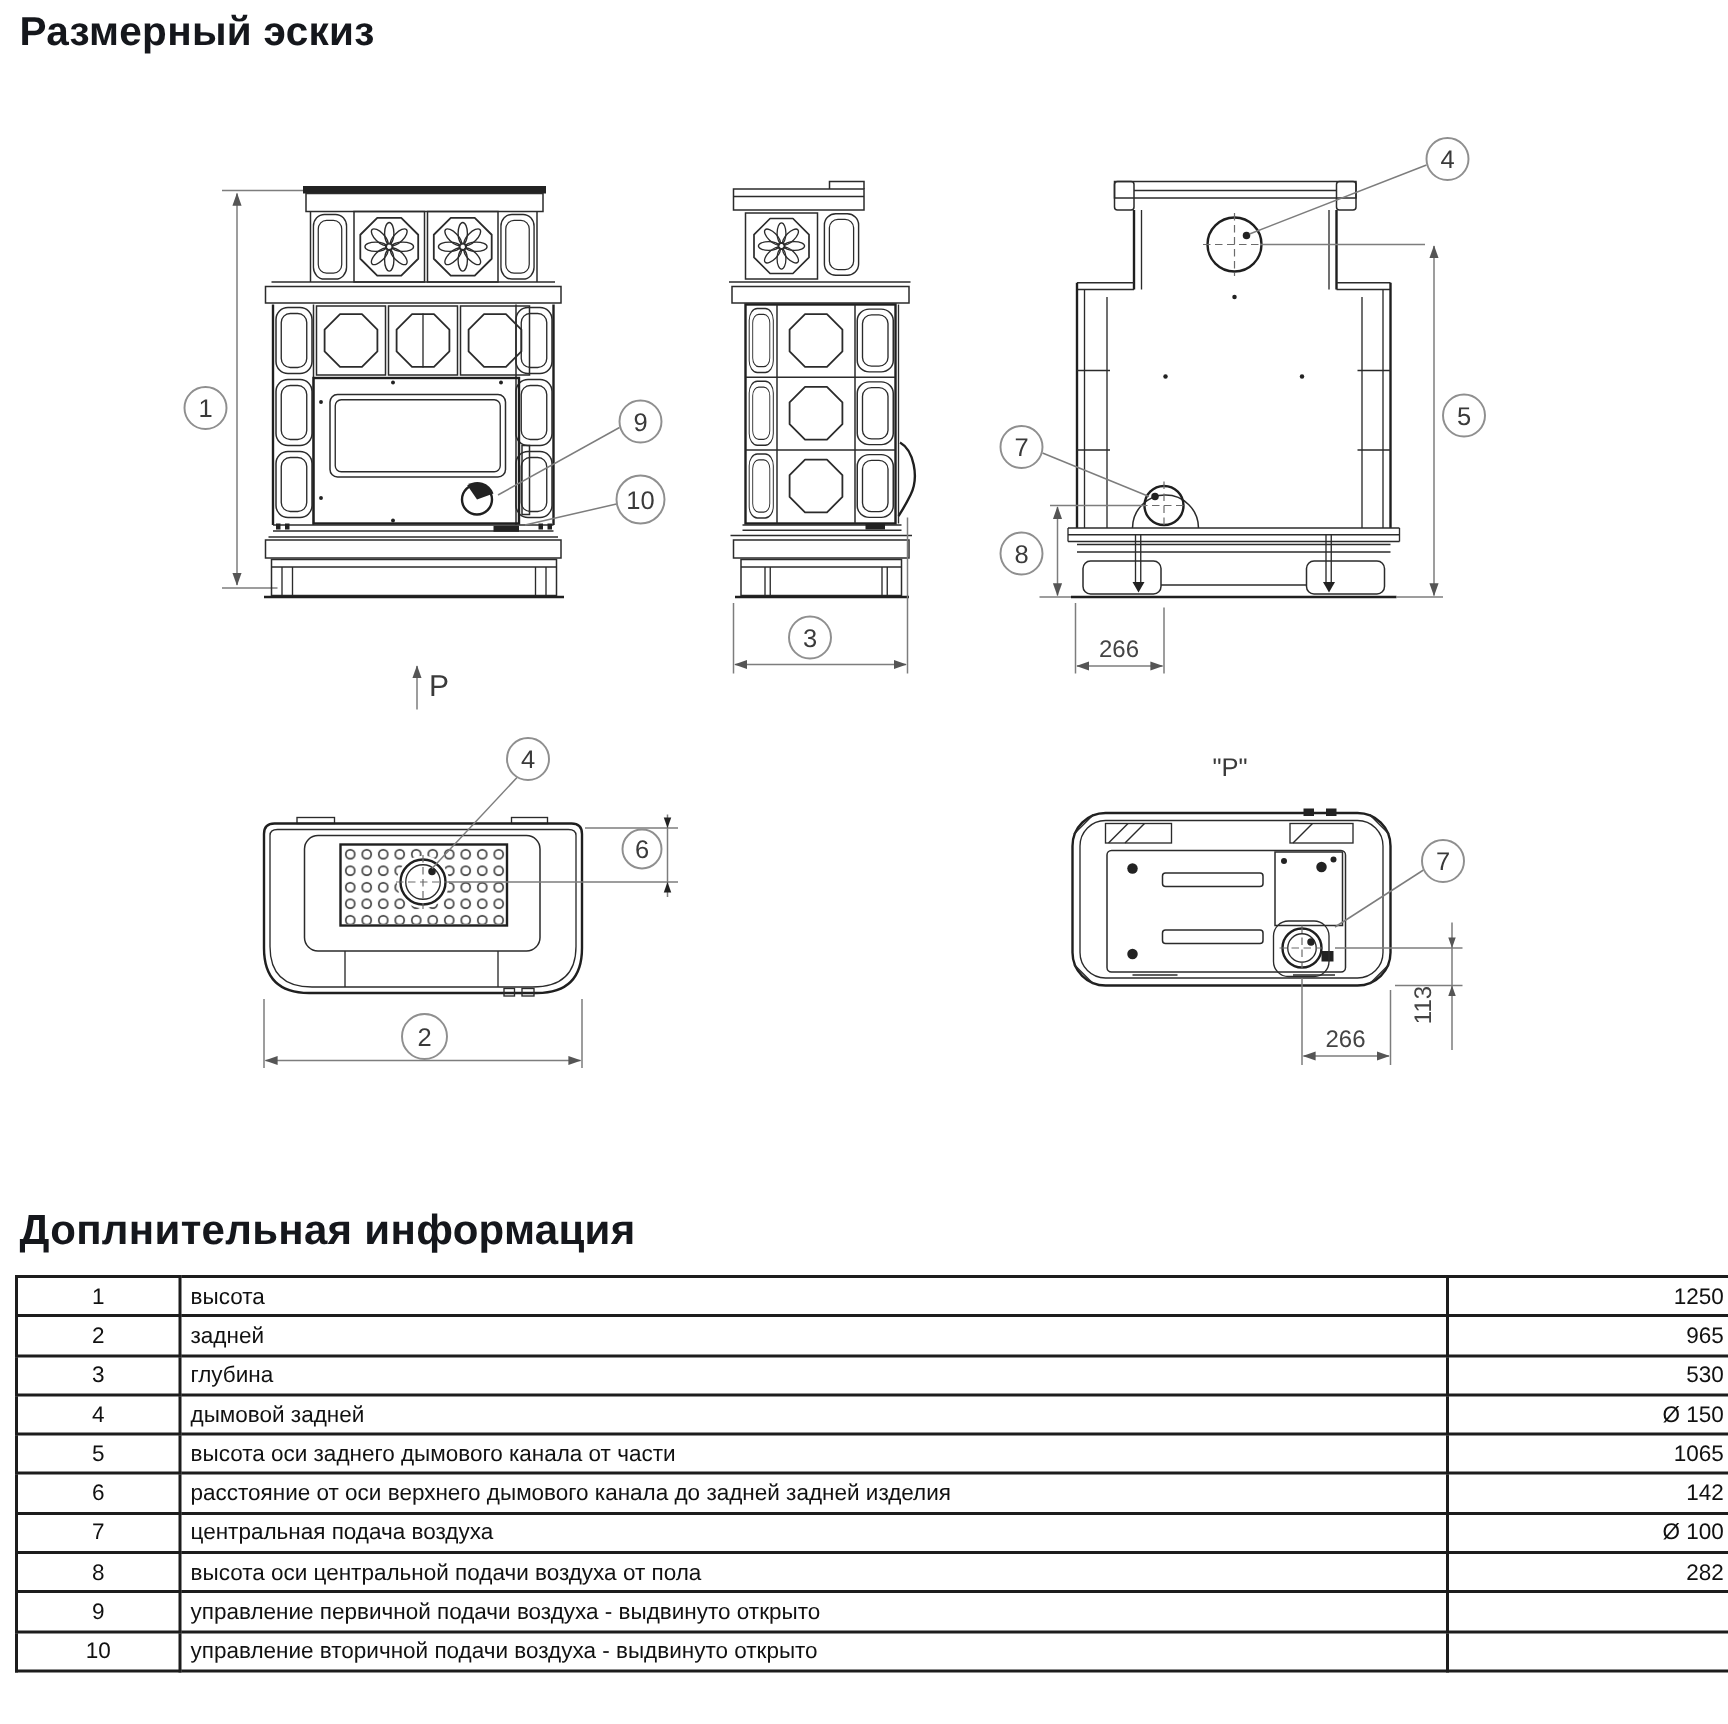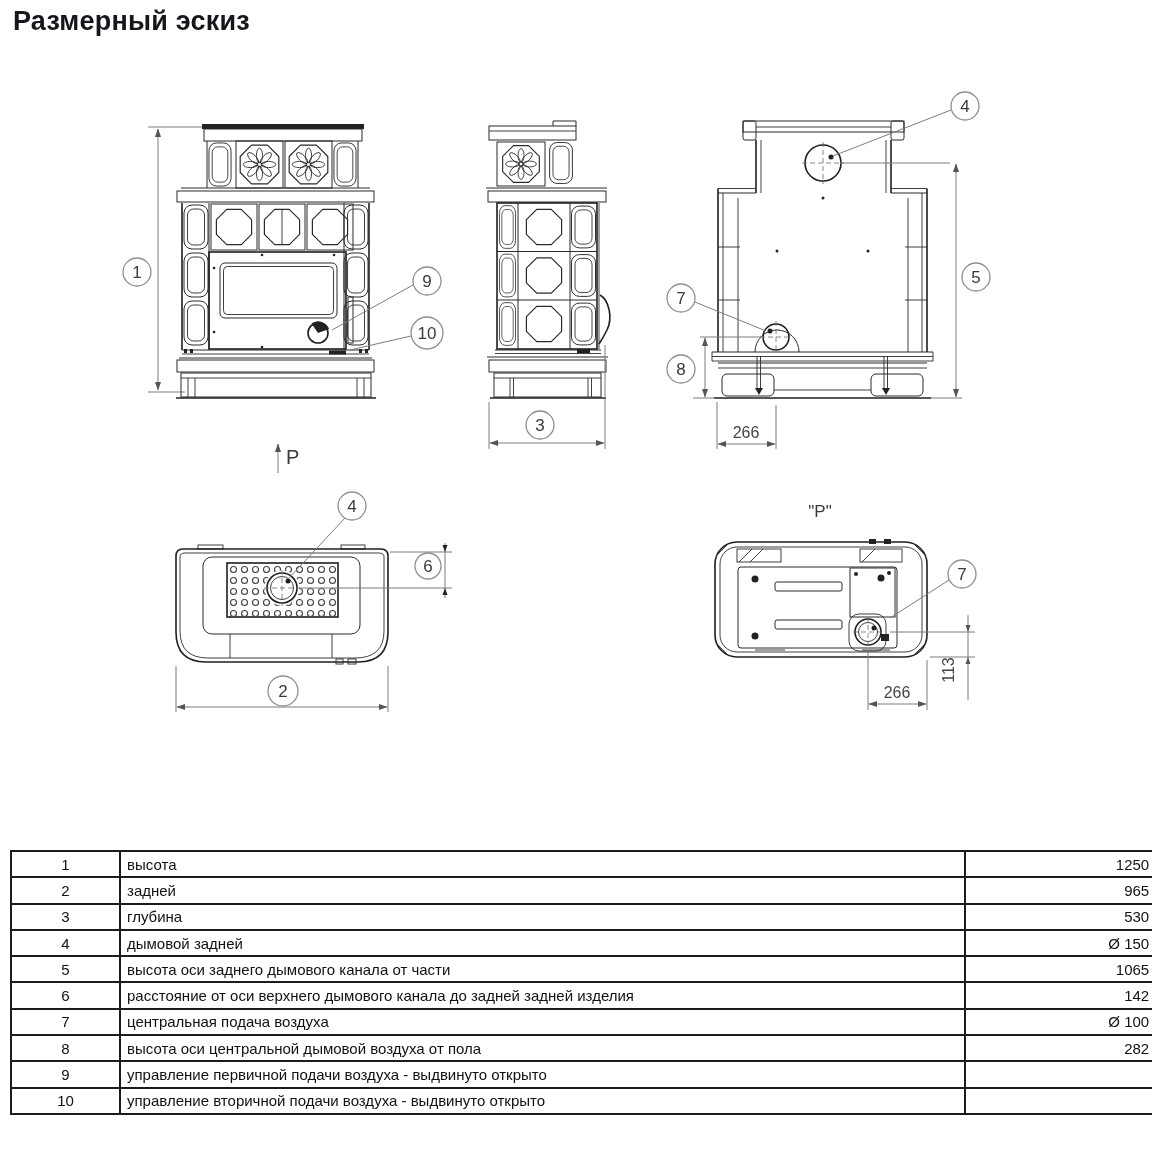--- a/index.html
+++ b/index.html
@@ -389,20 +389,21 @@
 
       <line class="dim" x1="890" y1="632" x2="975" y2="632"></line>
       <line class="dim" x1="930" y1="657" x2="975" y2="657"></line>
       <line class="dim" x1="968" y1="615" x2="968" y2="700"></line>
       <path d="M965.5,625 L970.5,625 L968,632 Z" fill="#555"></path>
       <path d="M965.5,664 L970.5,664 L968,657 Z" fill="#555"></path>
       <text class="dimtx" transform="translate(954,670) rotate(-90)">113</text>
     </g>
   </svg>
 
+  <h1 class="hd" id="info-heading">Доплнительная информация</h1>
 
   <table class="info">
     <tbody>
       <tr>
         <td class="c-num">1</td>
         <td class="c-desc">высота</td>
         <td class="c-val">1250 мм</td>
       </tr>
       <tr>
         <td class="c-num">2</td>
@@ -429,21 +430,21 @@
         <td class="c-desc">расстояние от оси верхнего дымового канала до задней задней изделия</td>
         <td class="c-val">142 мм</td>
       </tr>
       <tr>
         <td class="c-num">7</td>
         <td class="c-desc">центральная подача воздуха</td>
         <td class="c-val">Ø 100 мм</td>
       </tr>
       <tr>
         <td class="c-num">8</td>
-        <td class="c-desc">высота оси центральной дымовой воздуха от пола</td>
+        <td class="c-desc">высота оси центральной подачи воздуха от пола</td>
         <td class="c-val">282 мм</td>
       </tr>
       <tr>
         <td class="c-num">9</td>
         <td class="c-desc">управление первичной подачи воздуха - выдвинуто открыто</td>
         <td class="c-val"></td>
       </tr>
       <tr>
         <td class="c-num">10</td>
         <td class="c-desc">управление вторичной подачи воздуха - выдвинуто открыто</td>

